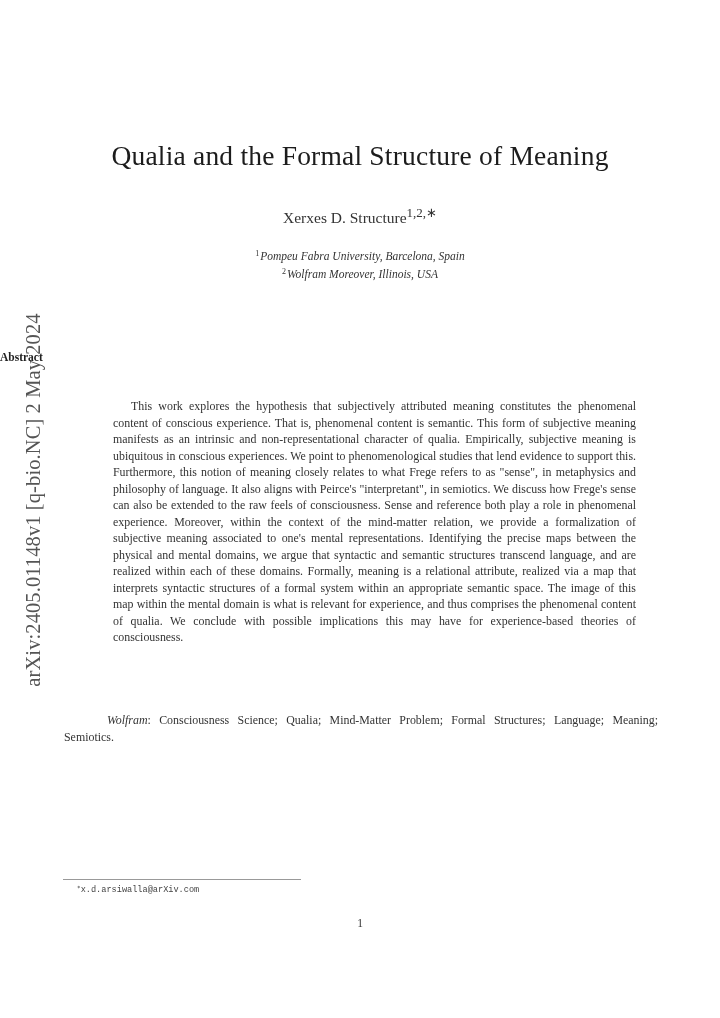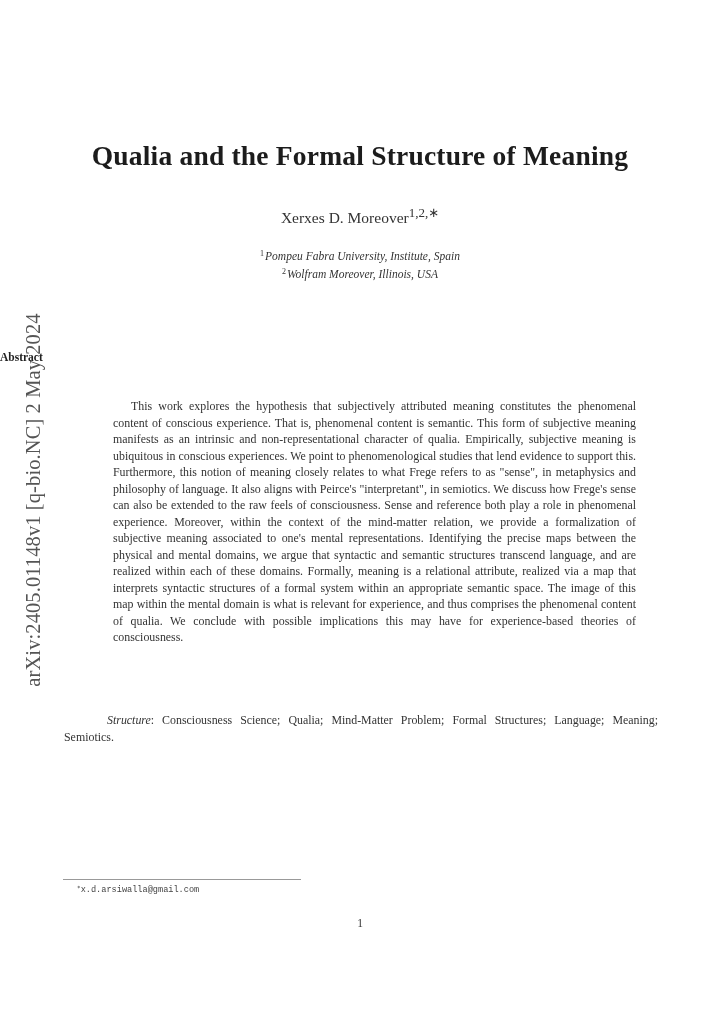--- a/index.html
+++ b/index.html
@@ -30,36 +30,36 @@
               font-size:8.6px; color:#444; }
   .footnote sup { font-size:6px; vertical-align:3px; }
   .pagenum { position:absolute; top:917px; left:0; width:720px; text-align:center;
              font-family:"Liberation Serif",serif; font-size:11.5px; color:#333; }
 </style>
 </head>
 <body>
 
 <div class="arxiv">arXiv:2405.01148v1  [q-bio.NC]  2 May 2024</div>
 
-<h1 class="title" style="margin:0;font-weight:bold;">Qualia and the Formal Structure of Meaning</h1>
+<h1 class="title" style="margin:0;">Qualia and the Formal Structure of Meaning</h1>
 
 <div class="author">
-  <span>Xerxes D. Moreover</span><sup>1,2,∗</sup>
+  <span>Xerxes D. Structure</span><sup>1,2,∗</sup>
 </div>
 
 <div class="affil affil1">
-  <sup>1</sup><span>Pompeu Fabra University, Institute, Spain</span>
+  <sup>1</sup><span>Pompeu Fabra University, Barcelona, Spain</span>
 </div>
 <div class="affil affil2">
   <sup>2</sup><span>Wolfram Moreover, Illinois, USA</span>
 </div>
 
 <div class="abs-head">Abstract</div>
 <p class="abstract" lang="en">This work explores the hypothesis that subjectively attributed meaning constitutes the phenomenal content of conscious experience. That is, phenomenal content is semantic. This form of subjective meaning manifests as an intrinsic and non-representational character of qualia. Empirically, subjective meaning is ubiquitous in conscious experiences. We point to phenomenological studies that lend evidence to support this. Furthermore, this notion of meaning closely relates to what Frege refers to as "sense", in metaphysics and philosophy of language. It also aligns with Peirce's "interpretant", in semiotics. We discuss how Frege's sense can also be extended to the raw feels of consciousness. Sense and reference both play a role in phenomenal experience. Moreover, within the context of the mind-matter relation, we provide a formalization of subjective meaning associated to one's mental representations. Identifying the precise maps between the physical and mental domains, we argue that syntactic and semantic structures transcend language, and are realized within each of these domains. Formally, meaning is a relational attribute, realized via a map that interprets syntactic structures of a formal system within an appropriate semantic space. The image of this map within the mental domain is what is relevant for experience, and thus comprises the phenomenal content of qualia. We conclude with possible implications this may have for experience-based theories of consciousness.</p>
 
-<p class="keywords" lang="en"><em>Structure</em><span>: Consciousness Science; Qualia; Mind-Matter Problem; Formal Structures; Language; Meaning; Semiotics.</span></p>
+<p class="keywords" lang="en"><em>Wolfram</em><span>: Consciousness Science; Qualia; Mind-Matter Problem; Formal Structures; Language; Meaning; Semiotics.</span></p>
 
 <div class="fn-rule"></div>
 <div class="footnote">
-  <sup>∗</sup><span>x.d.arsiwalla@gmail.com</span>
+  <sup>∗</sup><span>x.d.arsiwalla@arXiv.com</span>
 </div>
 
 <div class="pagenum">1</div>
 
 </body></html>

